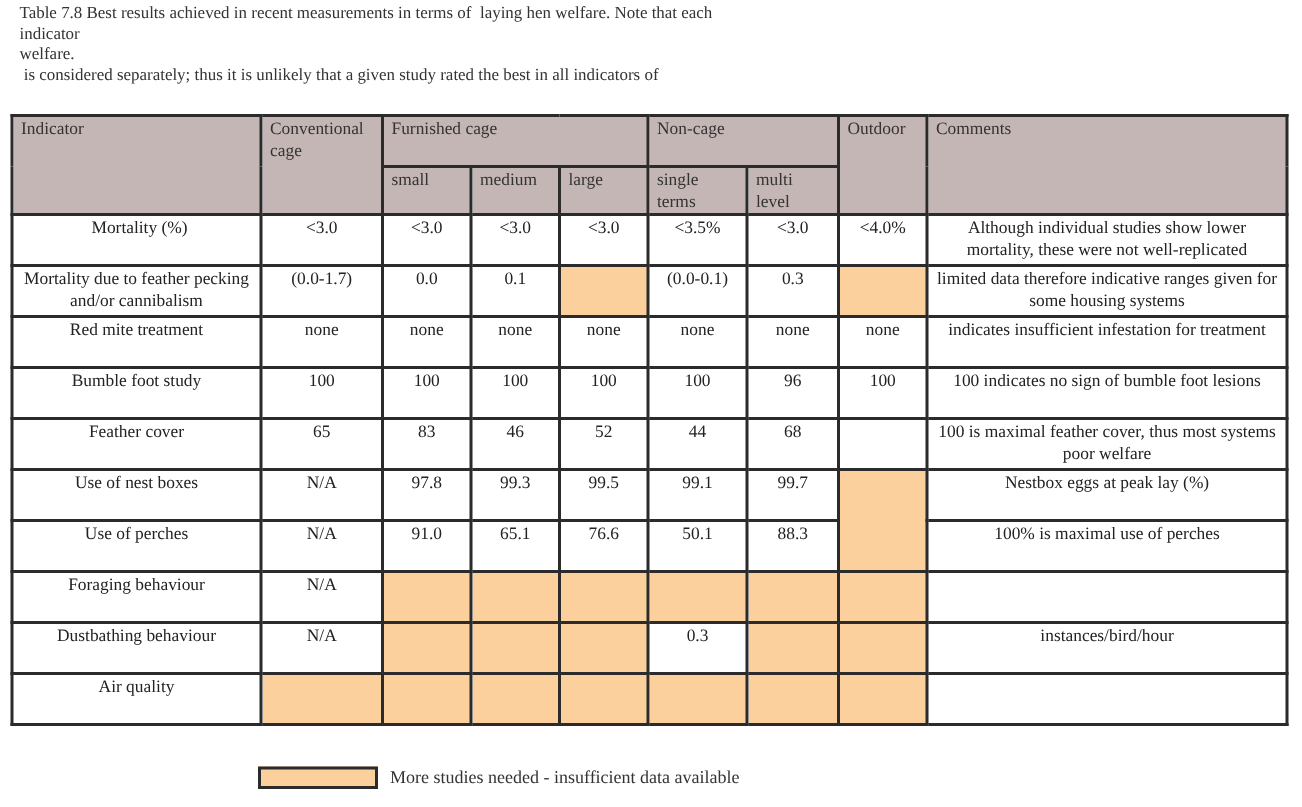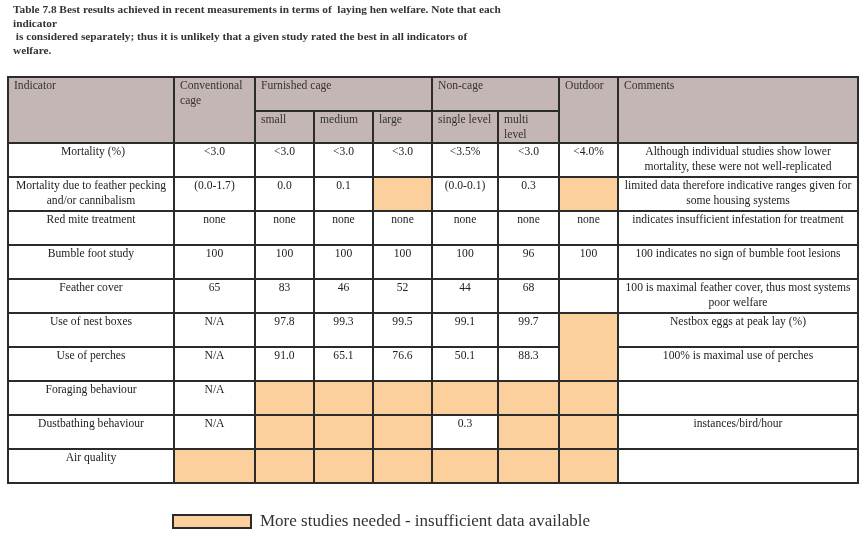--- a/index.html
+++ b/index.html
@@ -3,21 +3,21 @@
   <meta charset="utf-8">
   <style>
     html, body { margin: 0; padding: 0; background: #ffffff; }
     body {
       width: 868px; height: 538px; position: relative; overflow: hidden;
       font-family: "Liberation Serif", "DejaVu Serif", serif;
       color: #222;
     }
     .caption {
       position: absolute; left: 13px; top: 3px; width: 560px;
-      font-weight: bold; font-size: 11.3px; line-height: 13.5px; color: #333;
+      font-weight: normal; font-size: 11.3px; line-height: 13.5px; color: #333;
     }
     .caption div { white-space: pre; }
     table.welfare {
       position: absolute; left: 7px; top: 76px;
       border-collapse: collapse; table-layout: fixed;
       width: 850px;
       font-size: 11.6px; line-height: 14.5px;
     }
     table.welfare td, table.welfare th {
       border: 2px solid #2b2b2b;
@@ -31,35 +31,35 @@
     tr.hd2 th { height: 26px; }
     tr.row td { height: 31px; }
     tr.row td.ind { text-align: center; }
     tr.row td.val { text-align: center; }
     tr.row td.cmt { text-align: center; }
     td.na { background: #fbd09c; }
     td.blank { background: #ffffff; }
     .legend {
       position: absolute; left: 172px; top: 511px;
       display: flex; align-items: center;
-      font-size: 17px; color: #333;
+      font-size: 12px; color: #333;
     }
     .legend .swatch {
       width: 80px; height: 15px; background: #fbd09c;
       border: 2px solid #2b2b2b; box-sizing: border-box; margin-right: 8px;
     }
   </style>
 </head>
 <body>
 
 <div class="caption">
   <div>Table 7.8 Best results achieved in recent measurements in terms of  laying hen welfare. Note that each</div>
   <div>indicator</div>
+  <div>welfare.</div>
   <div> is considered separately; thus it is unlikely that a given study rated the best in all indicators of</div>
-  <div>welfare.</div>
 </div>
 
 <table class="welfare">
   <colgroup>
     <col style="width:166px">
     <col style="width:81px">
     <col style="width:59px">
     <col style="width:59px">
     <col style="width:59px">
     <col style="width:66px">
@@ -73,21 +73,21 @@
     <th class="hd" rowspan="2">Conventional cage</th>
     <th class="hd" colspan="3">Furnished cage</th>
     <th class="hd" colspan="2">Non-cage</th>
     <th class="hd" rowspan="2">Outdoor</th>
     <th class="hd" rowspan="2">Comments</th>
   </tr>
   <tr class="hd2">
     <th class="hd">small</th>
     <th class="hd">medium</th>
     <th class="hd">large</th>
-    <th class="hd">single level</th>
+    <th class="hd">single terms</th>
     <th class="hd">multi level</th>
   </tr>
 
   <tr class="row">
     <td class="ind" style="padding-left:9px">Mortality (%)</td>
     <td class="val">&lt;3.0</td>
     <td class="val">&lt;3.0</td>
     <td class="val">&lt;3.0</td>
     <td class="val">&lt;3.0</td>
     <td class="val">&lt;3.5%</td>

